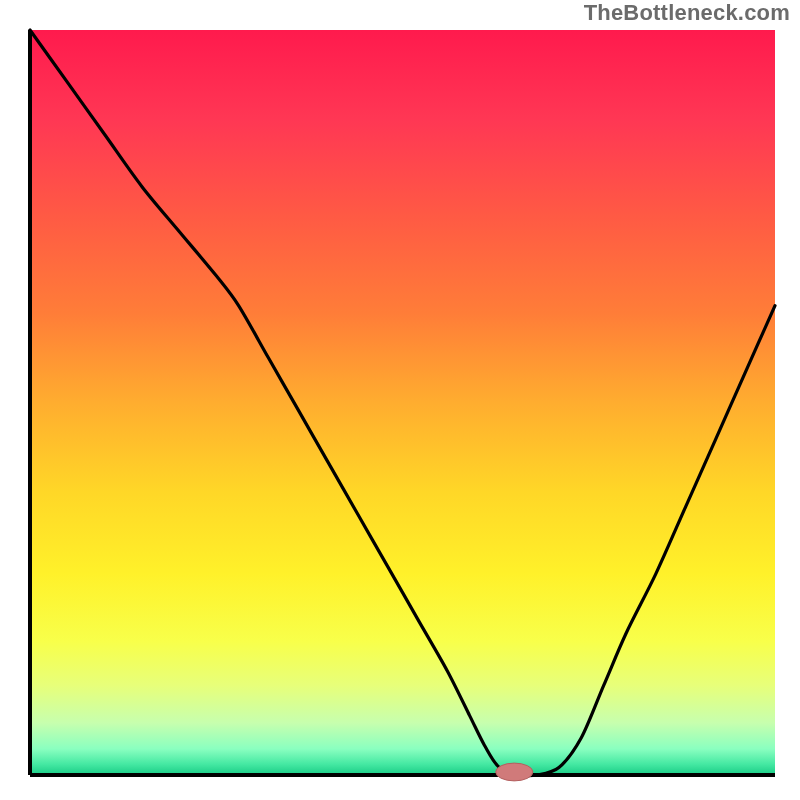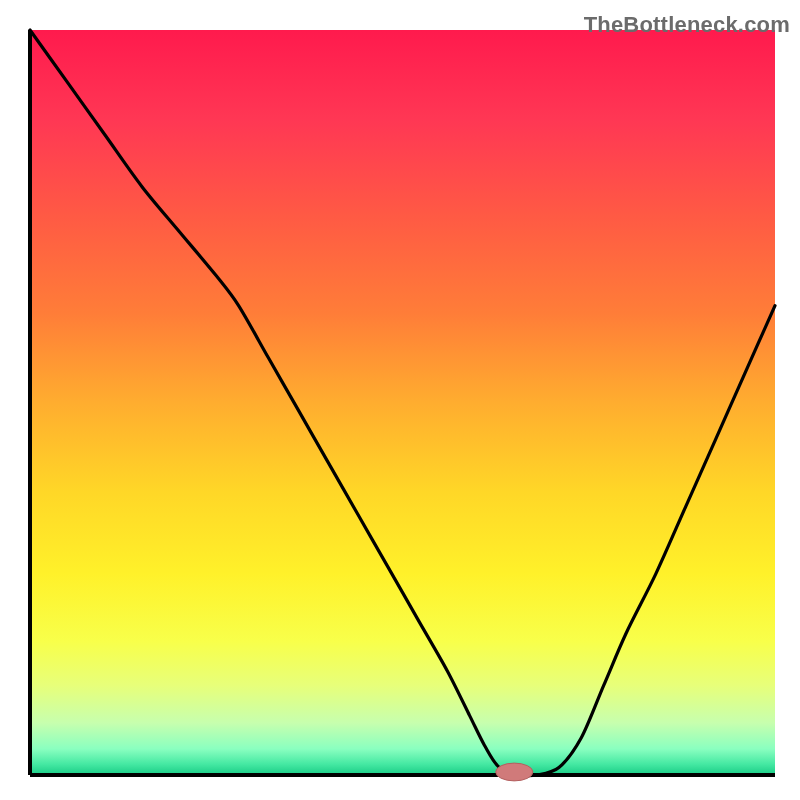--- a/index.html
+++ b/index.html
@@ -10,21 +10,21 @@
     background: #ffffff;
     font-family: Arial, Helvetica, sans-serif;
   }
   .chart-container {
     position: relative;
     width: 800px;
     height: 800px;
   }
   .watermark {
     position: absolute;
-    top: 12px;
+    top: 0;
     right: 10px;
     font-size: 22px;
     font-weight: 600;
     color: #6b6b6b;
     letter-spacing: 0.2px;
     z-index: 10;
   }
   svg.plot {
     position: absolute;
     left: 0;

